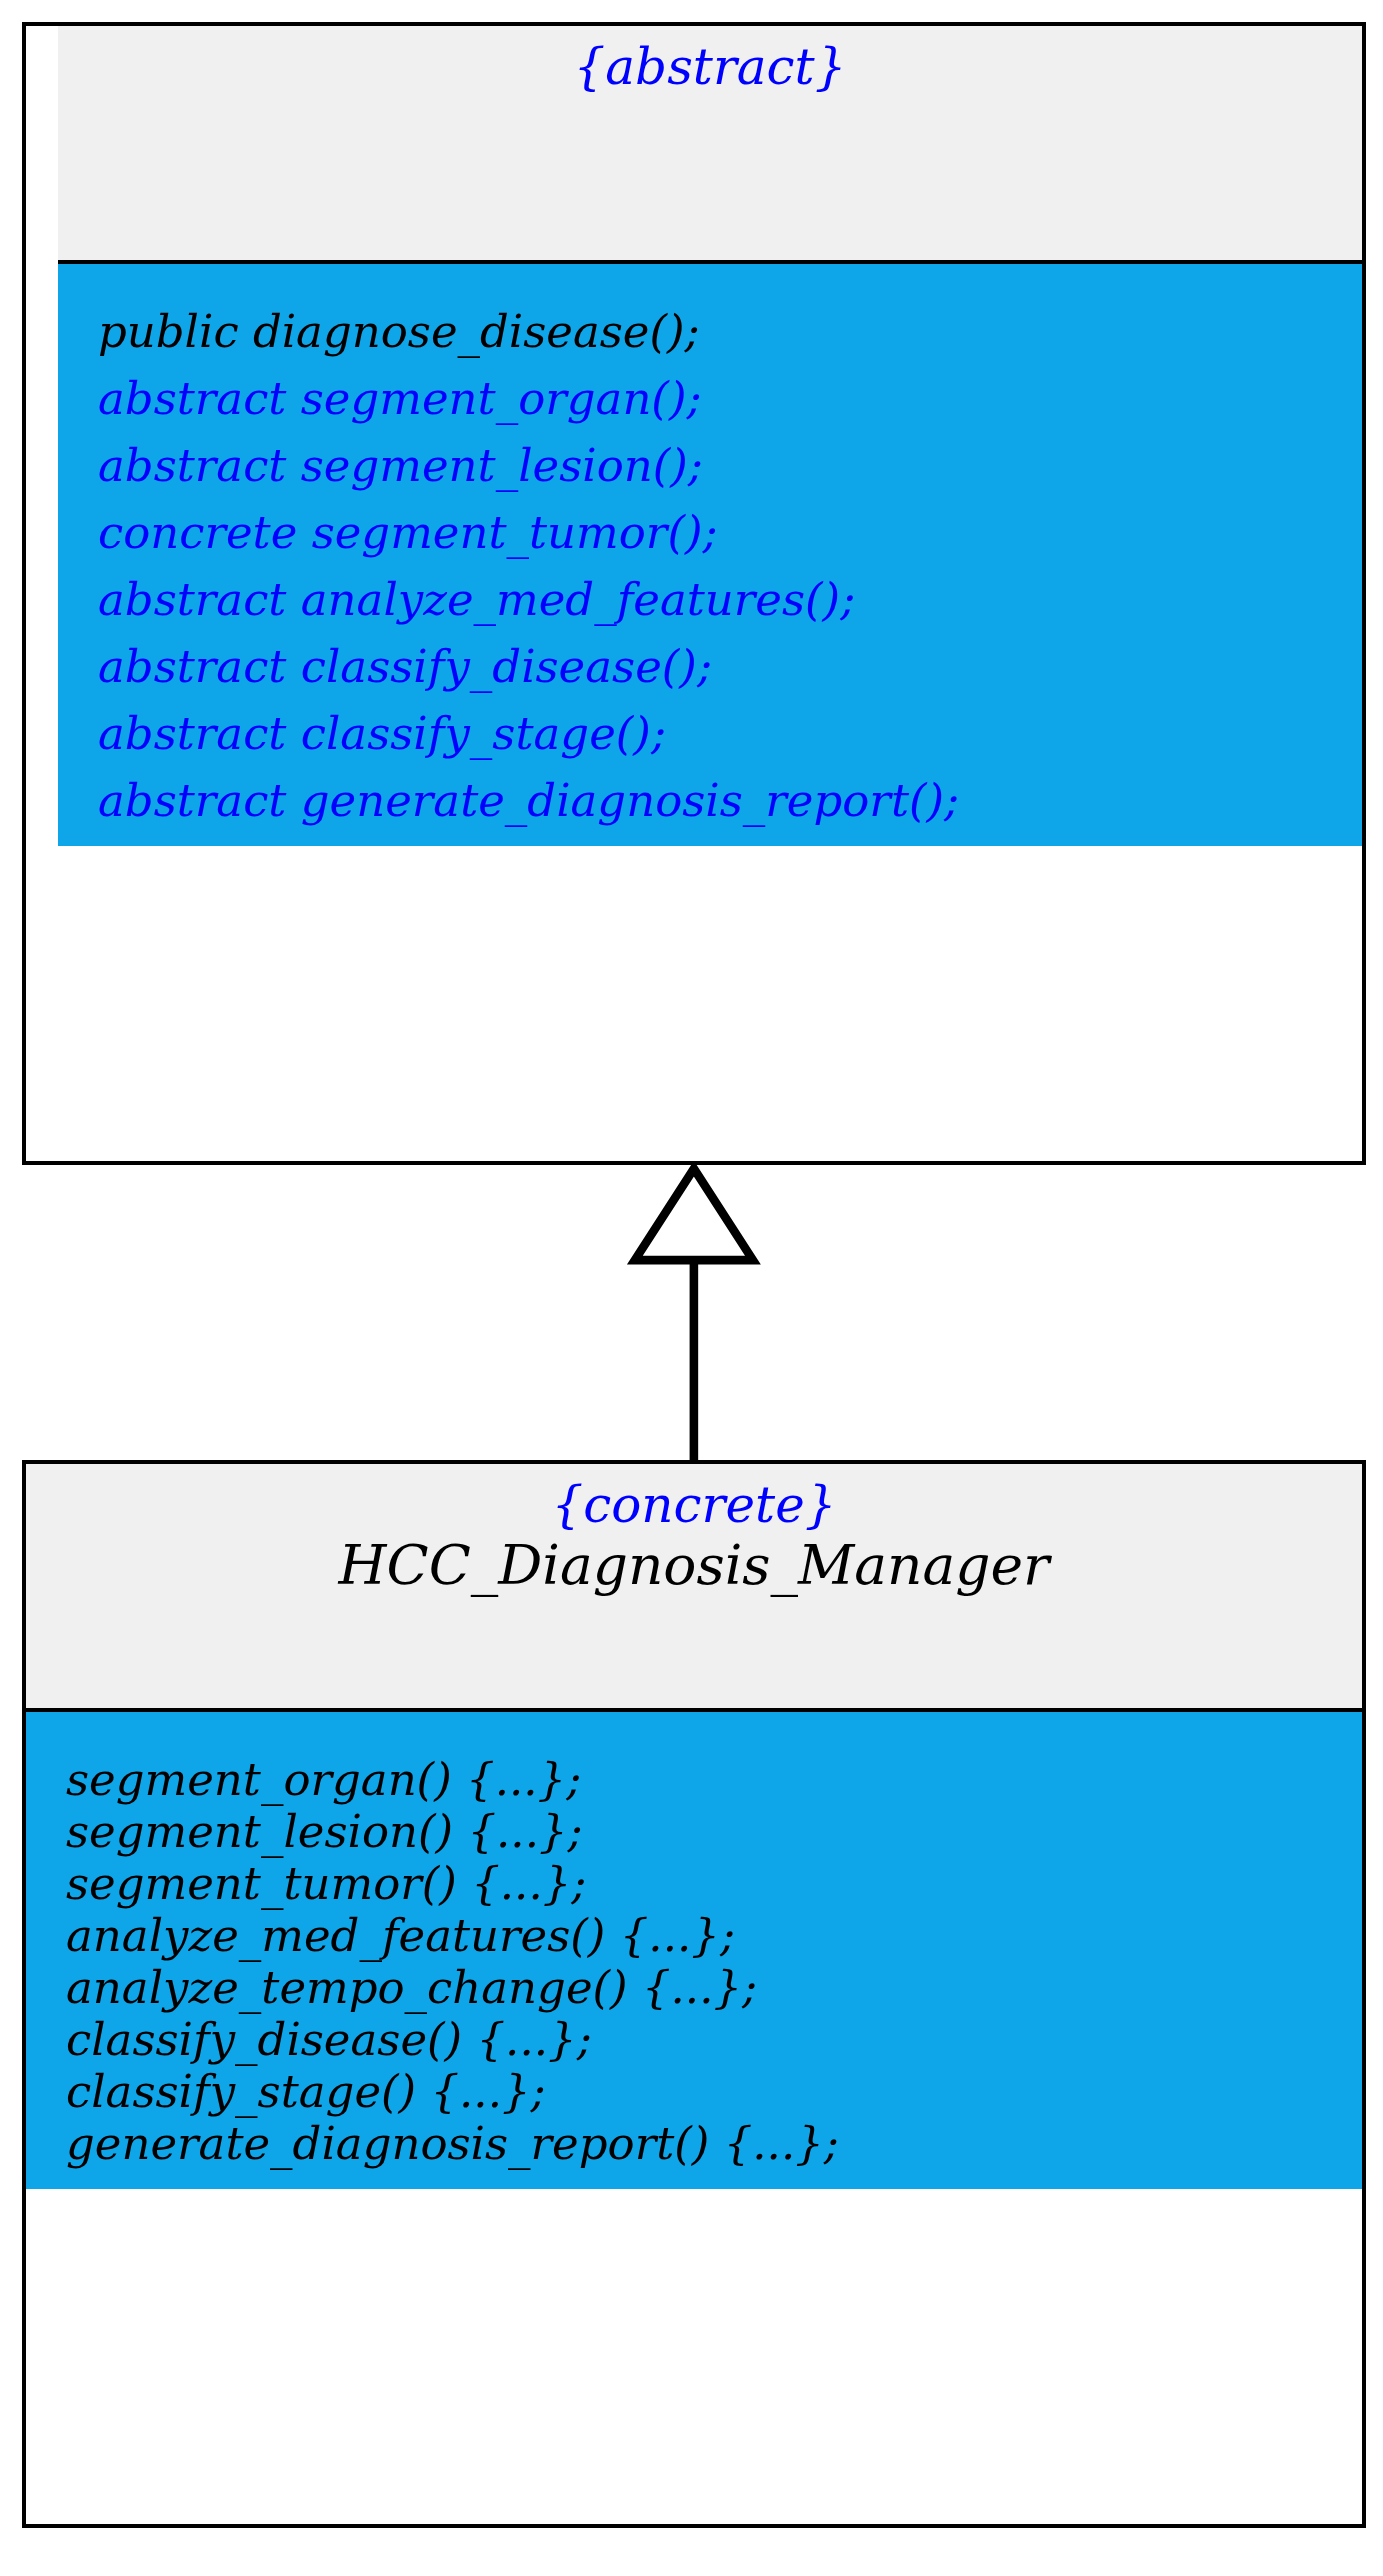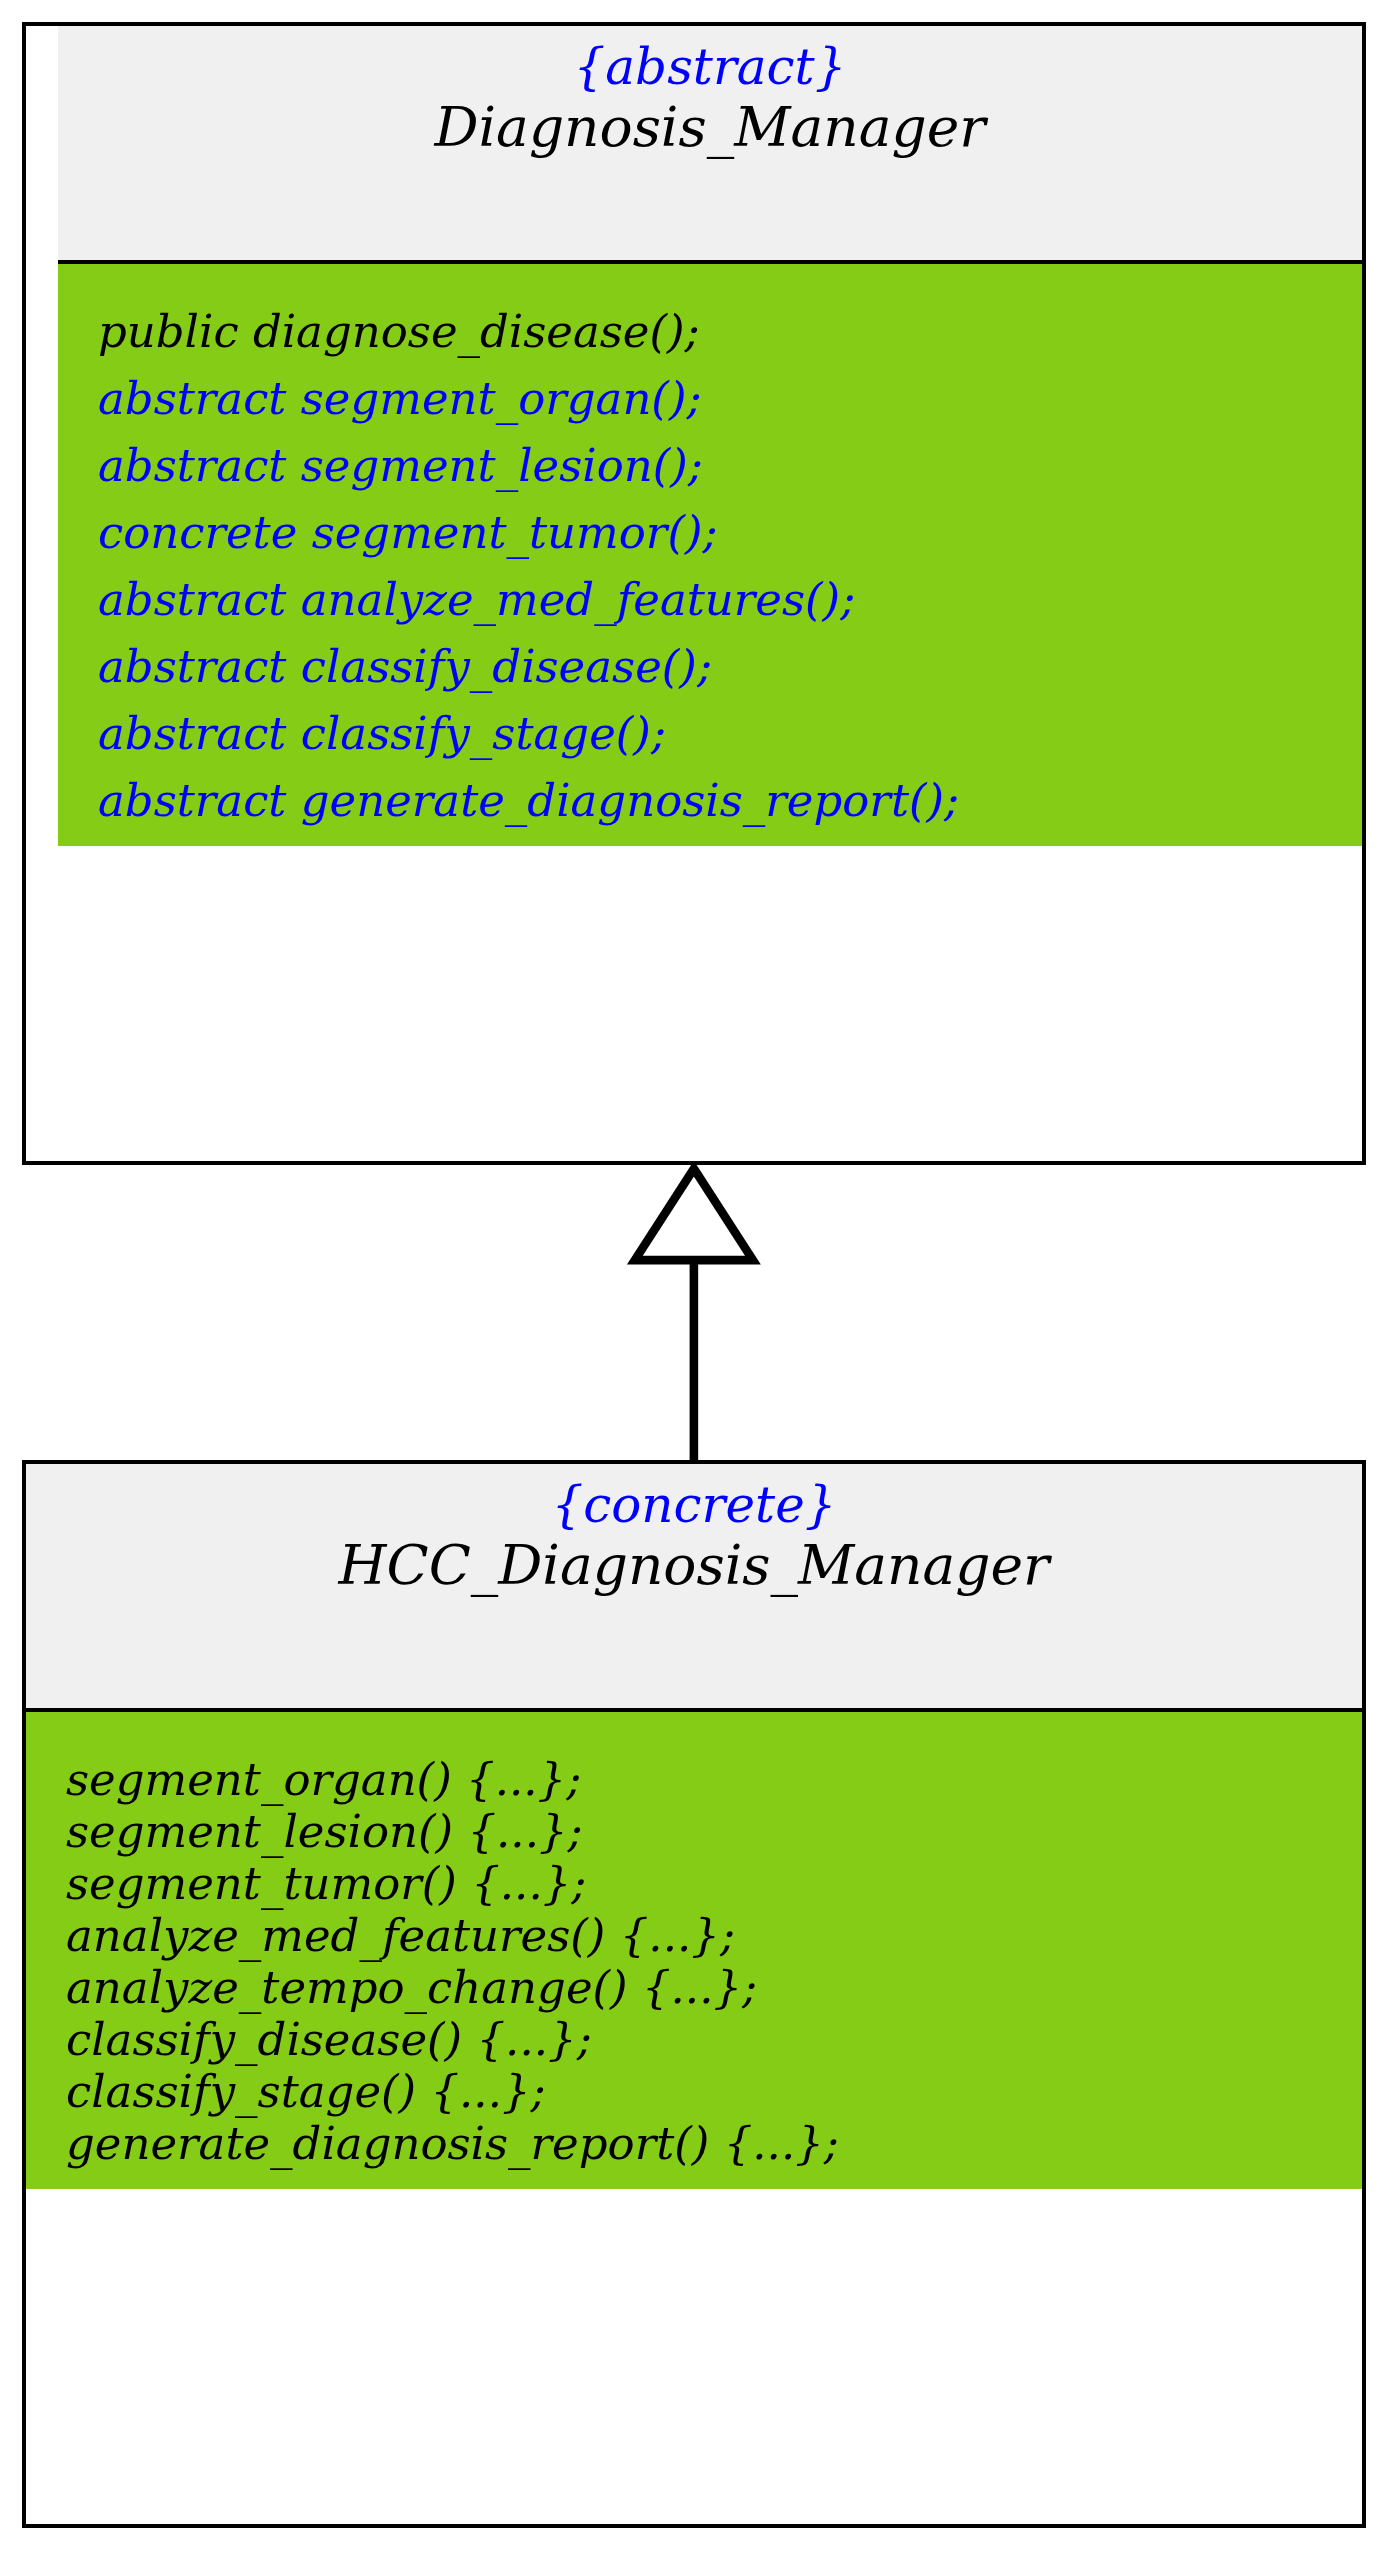--- a/index.html
+++ b/index.html
@@ -63,21 +63,21 @@
     display: block;
     color: #000000;
     font-style: italic;
     font-size: 55px;
     line-height: 1.18;
     white-space: nowrap;
   }
 
   .class-body {
     box-sizing: border-box;
-    background: #84cc16;
+    background: #0ea5e9;
     padding: 42px 9.5px 19px 40px;
   }
 
   .member {
     display: block;
     font-style: italic;
     font-size: 45px;
     line-height: 1.155;
     white-space: nowrap;
     color: #000000;
@@ -97,21 +97,20 @@
 </style>
 </head>
 <body>
 
 <div id="canvas">
 
   <div class="class-box" id="class-box-abstract">
 
     <div class="class-header">
       <span class="stereotype">{abstract}</span>
-      <span class="class-title">Diagnosis_Manager</span>
     </div>
 
     <div class="class-body" id="body-abstract">
         <span class="member">public diagnose_disease();</span>
         <span class="member is-abstract">abstract segment_organ();</span>
         <span class="member is-abstract">abstract segment_lesion();</span>
         <span class="member is-abstract">concrete segment_tumor();</span>
         <span class="member is-abstract">abstract analyze_med_features();</span>
         <span class="member is-abstract">abstract classify_disease();</span>
         <span class="member is-abstract">abstract classify_stage();</span>

